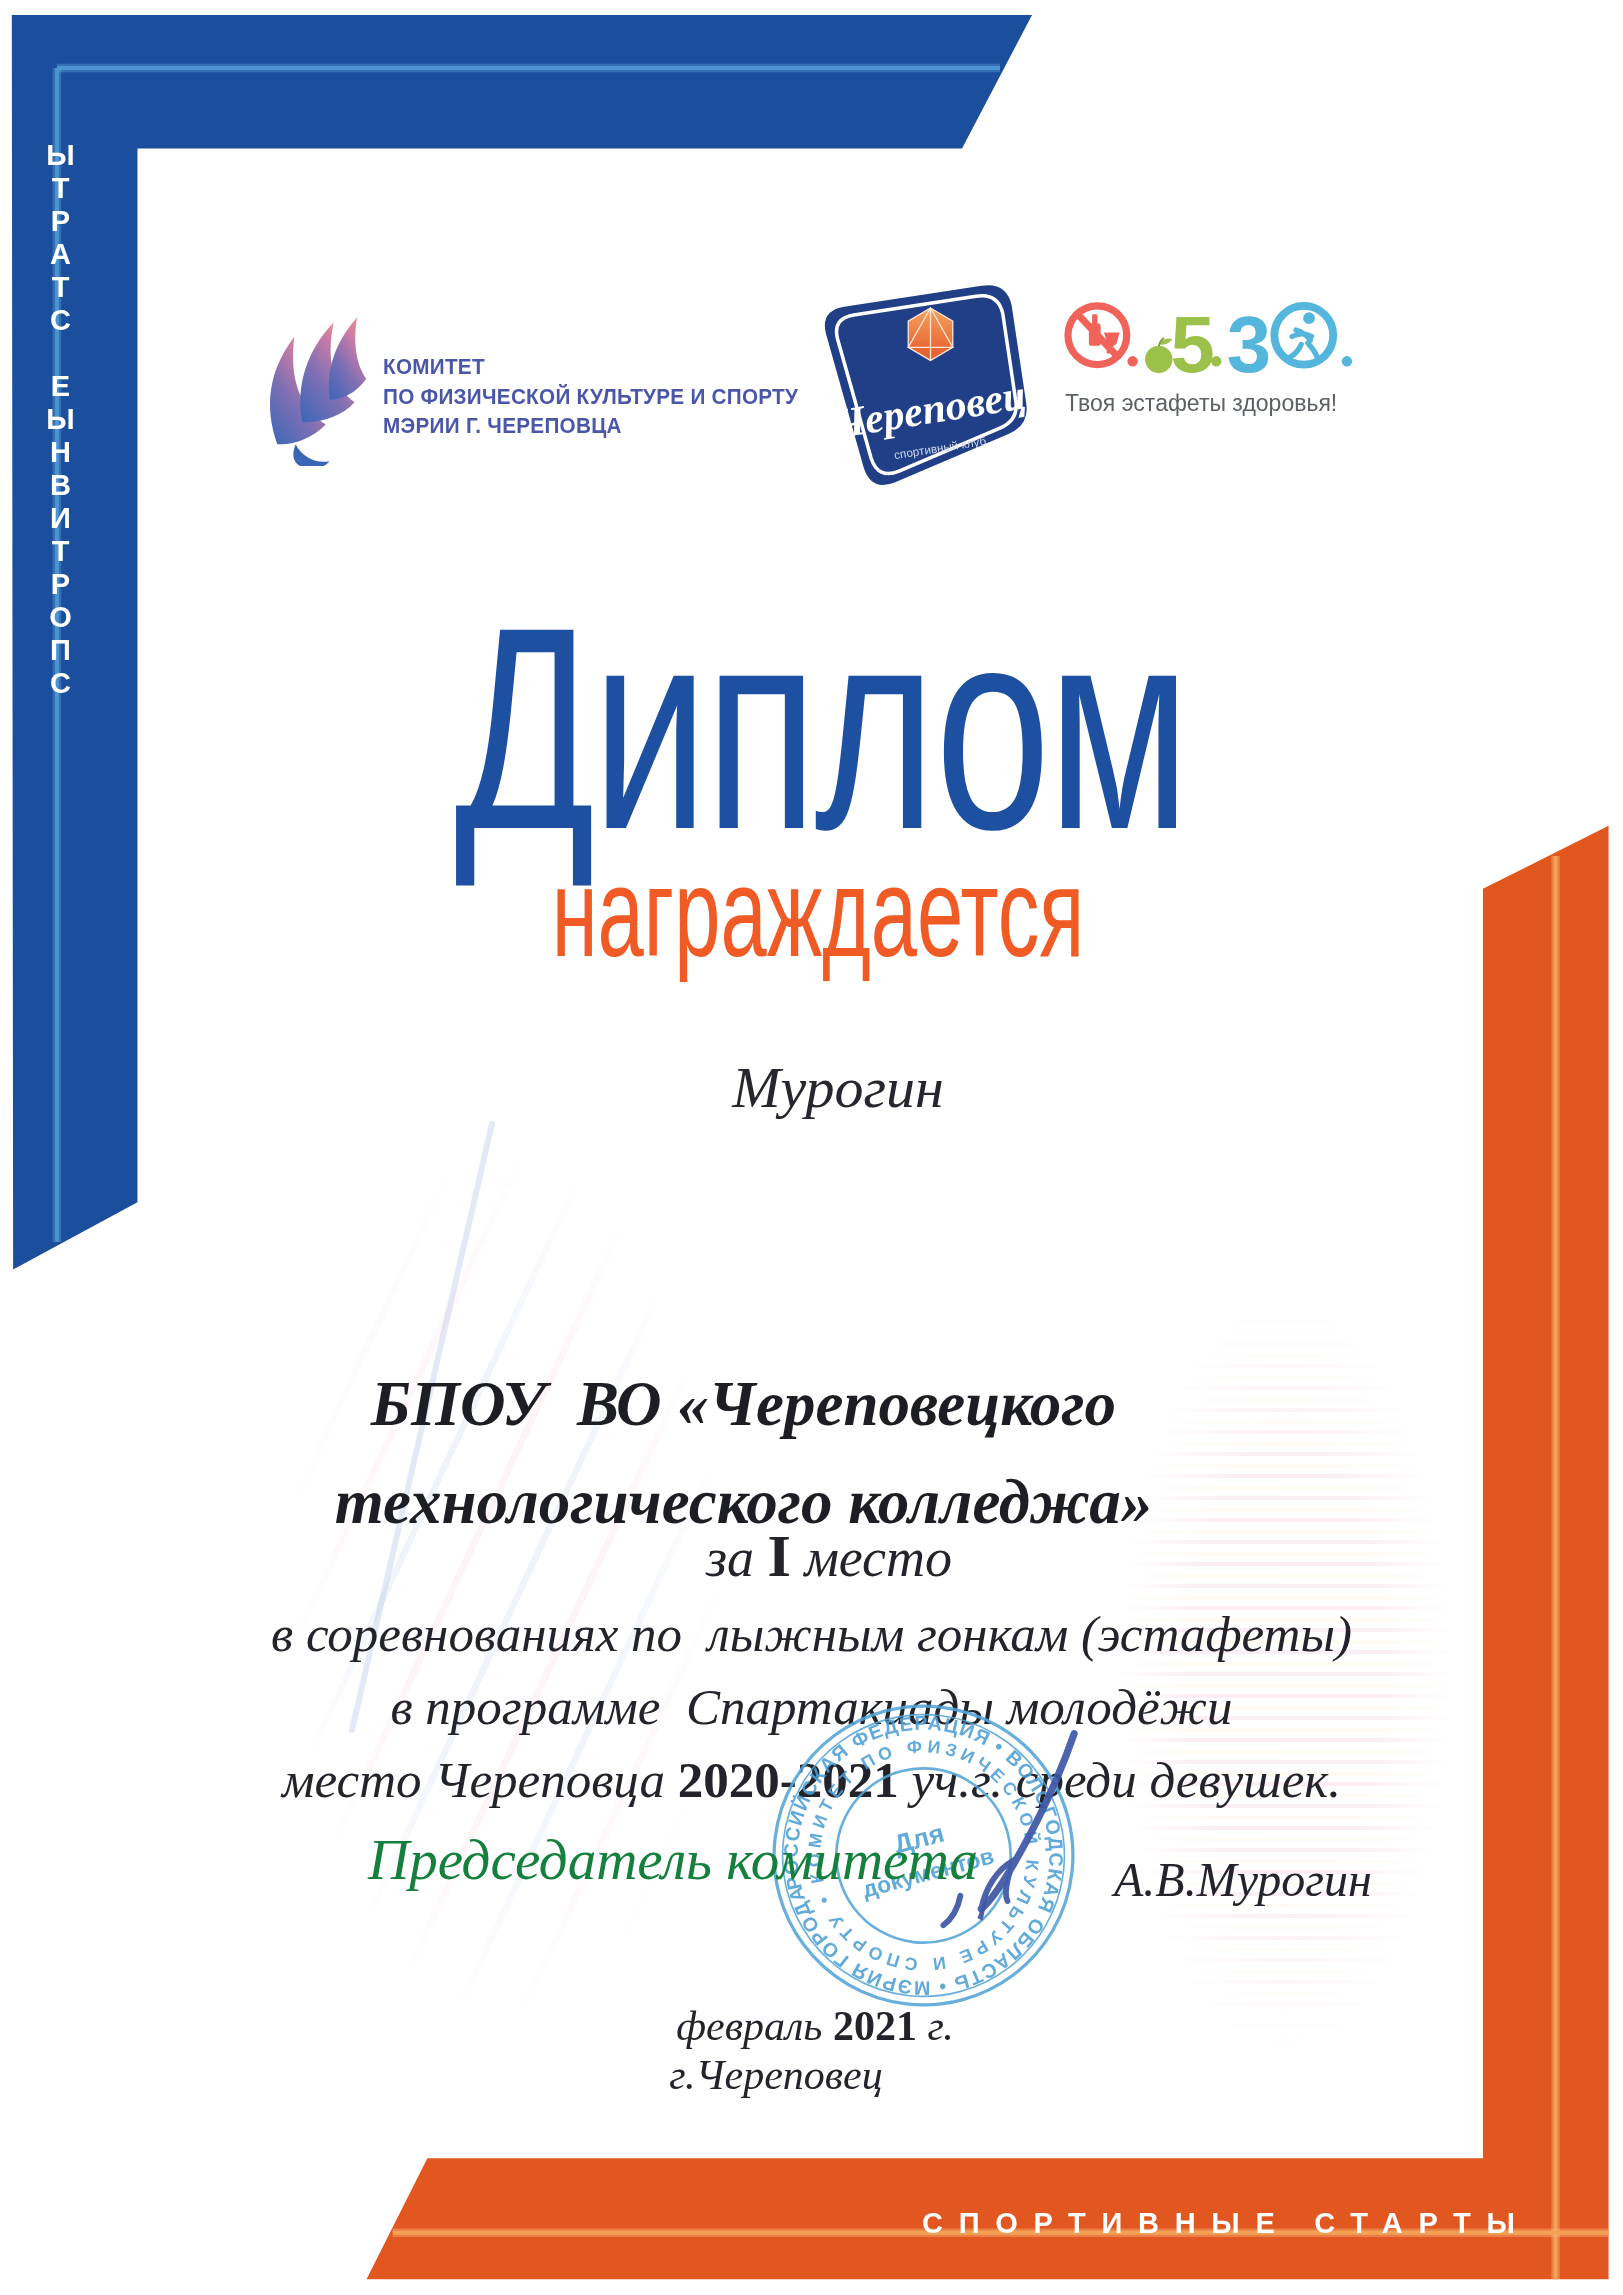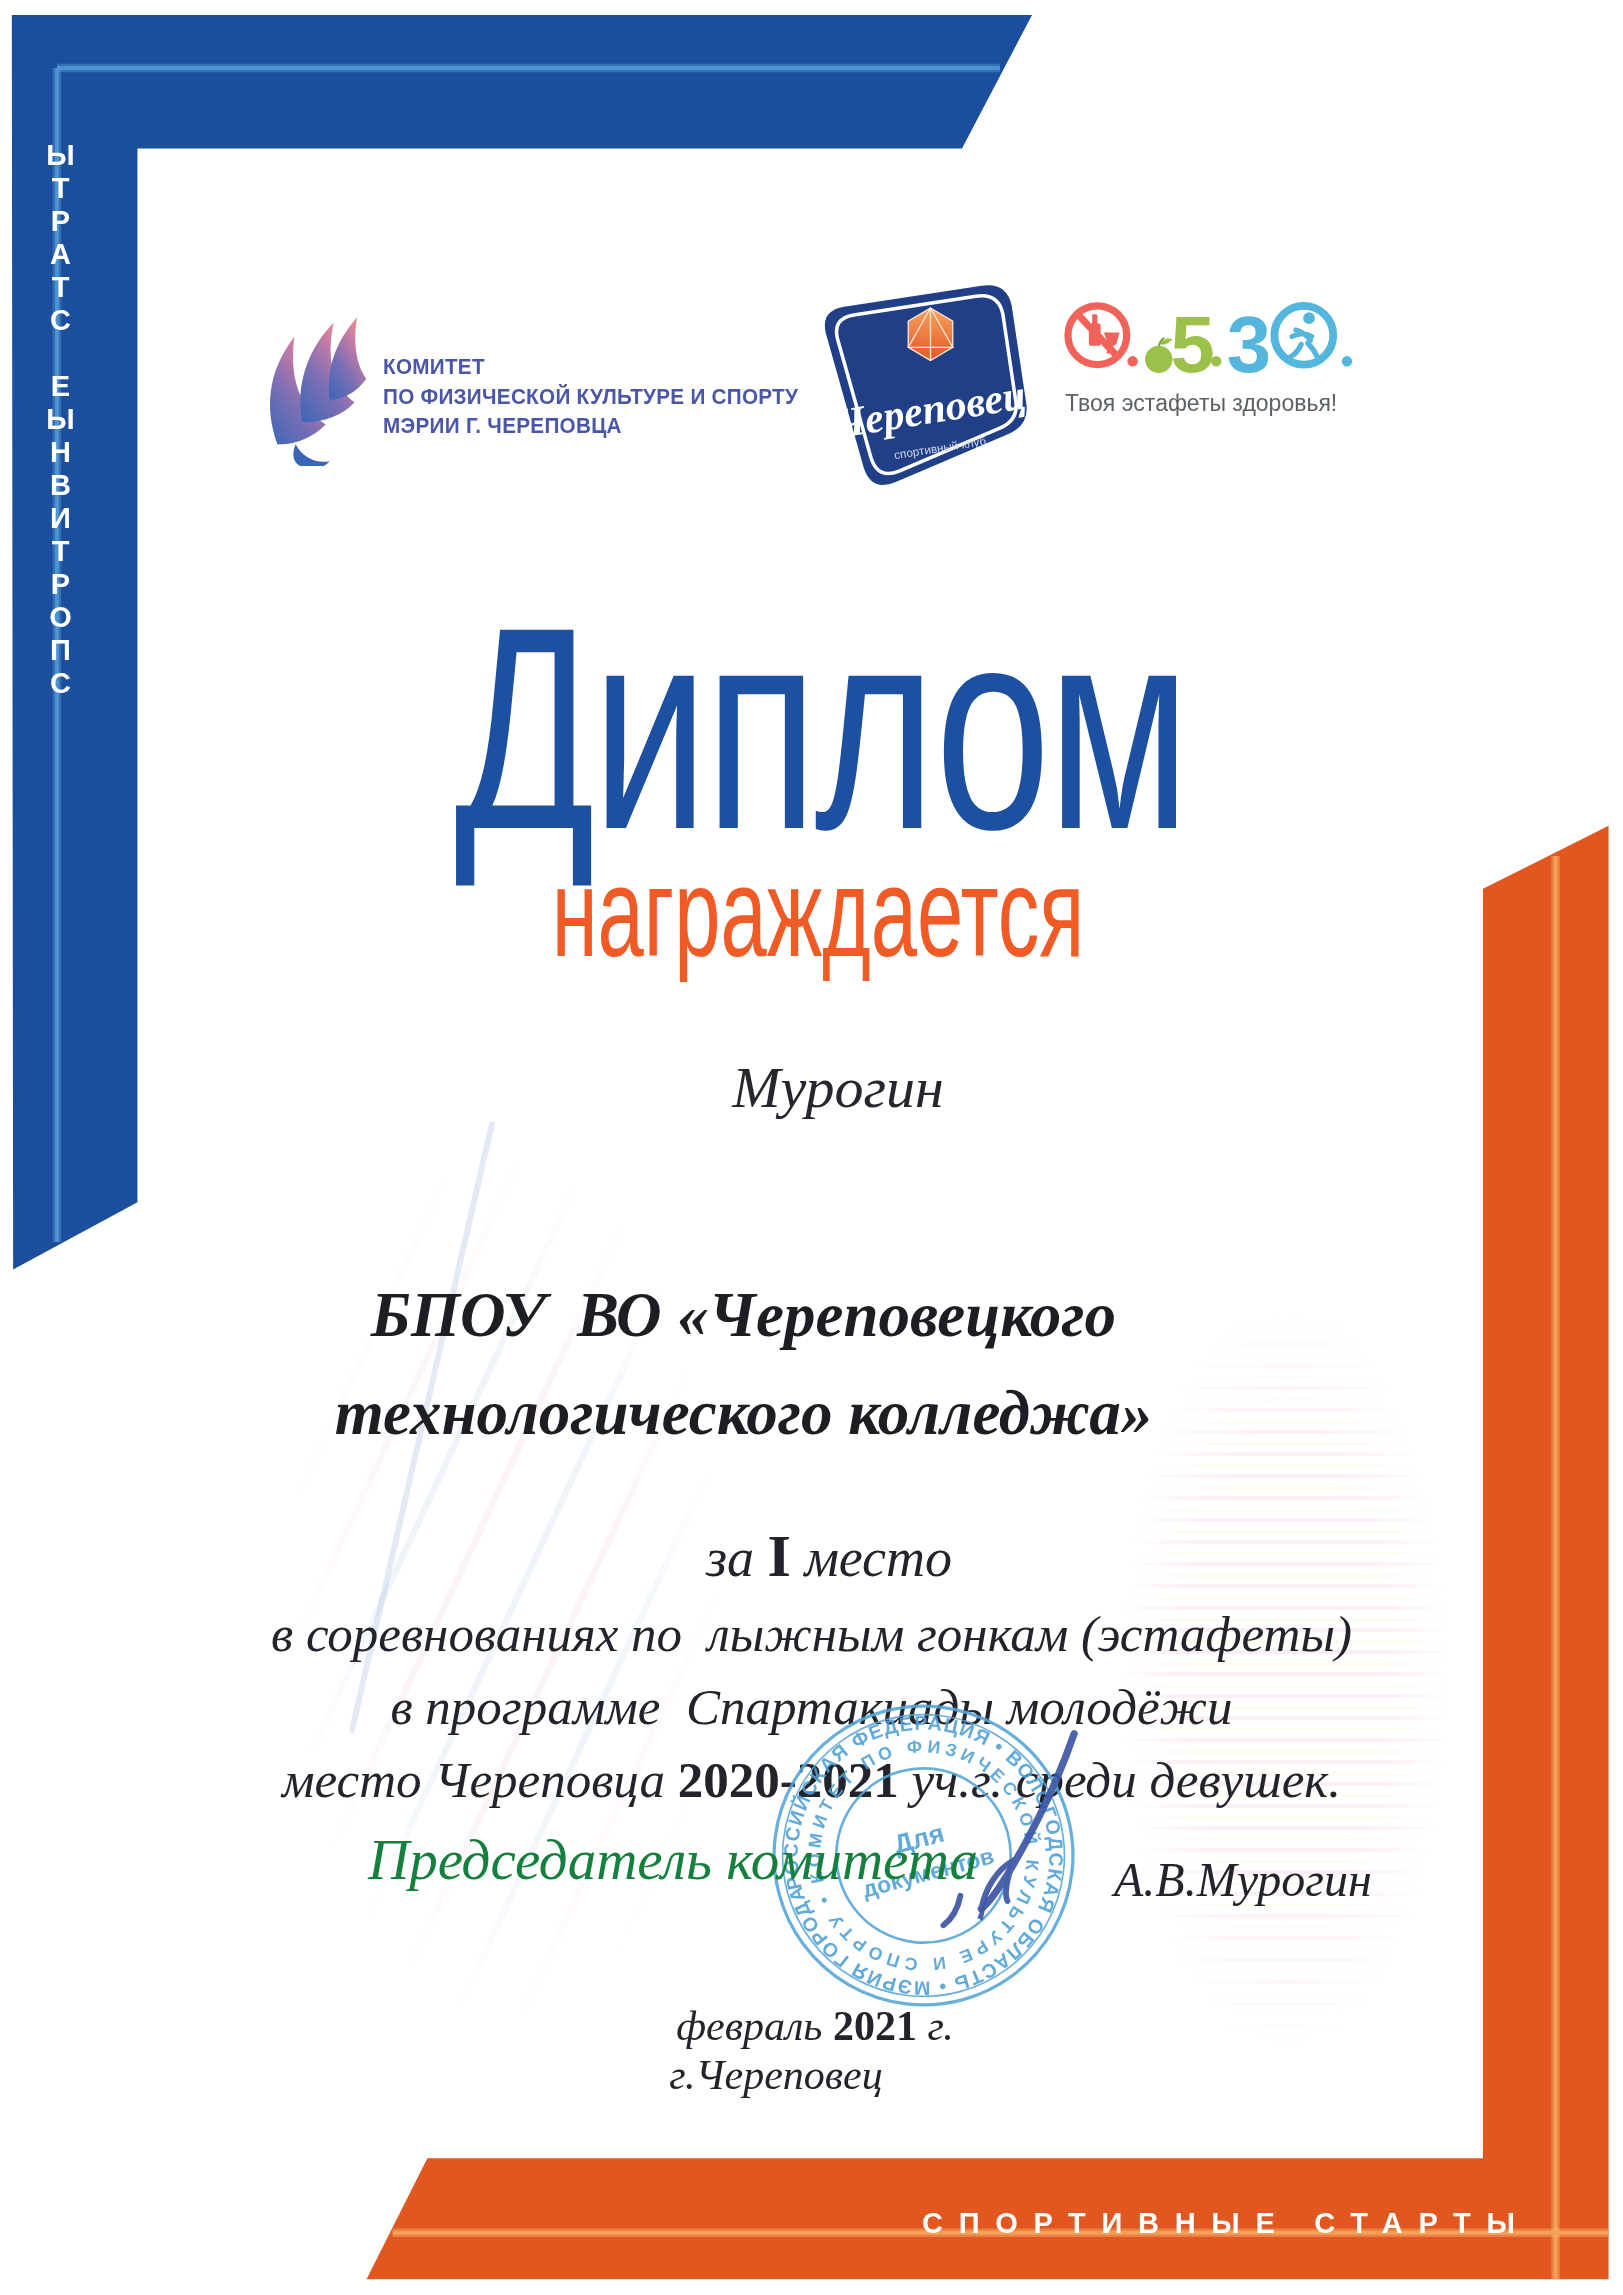--- a/index.html
+++ b/index.html
@@ -78,21 +78,21 @@
     color:#ef5a25;
     transform:translateX(-50%) scaleX(0.66);
     white-space:nowrap;
   }
   .recipient-label{
     left:838px;top:1054px;
     font-style:italic;font-size:58px;color:#26262e;
     transform:translateX(-50%);white-space:nowrap;
   }
   .school{
-    left:0;top:1266px;width:1487px;
+    left:0;top:1355px;width:1487px;
     text-align:center;
     font-style:italic;font-weight:bold;
     font-size:63px;line-height:98px;color:#1d1d24;
   }
   .award-block{
     left:0;top:1517px;width:1623px;
     text-align:center;color:#23232b;
     font-style:italic;font-size:51px;line-height:73px;
   }
   .award-place-line{font-size:54px;line-height:79px;padding-left:35px;}

